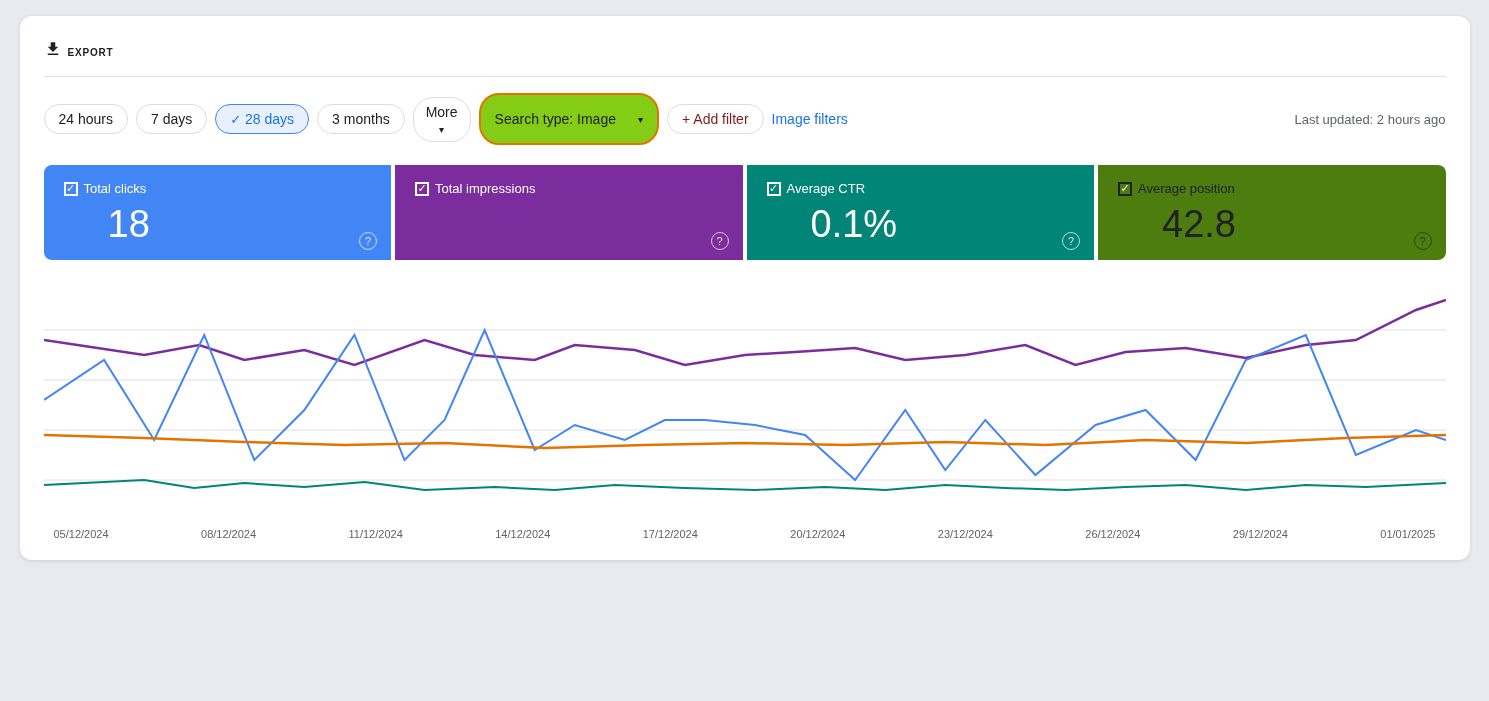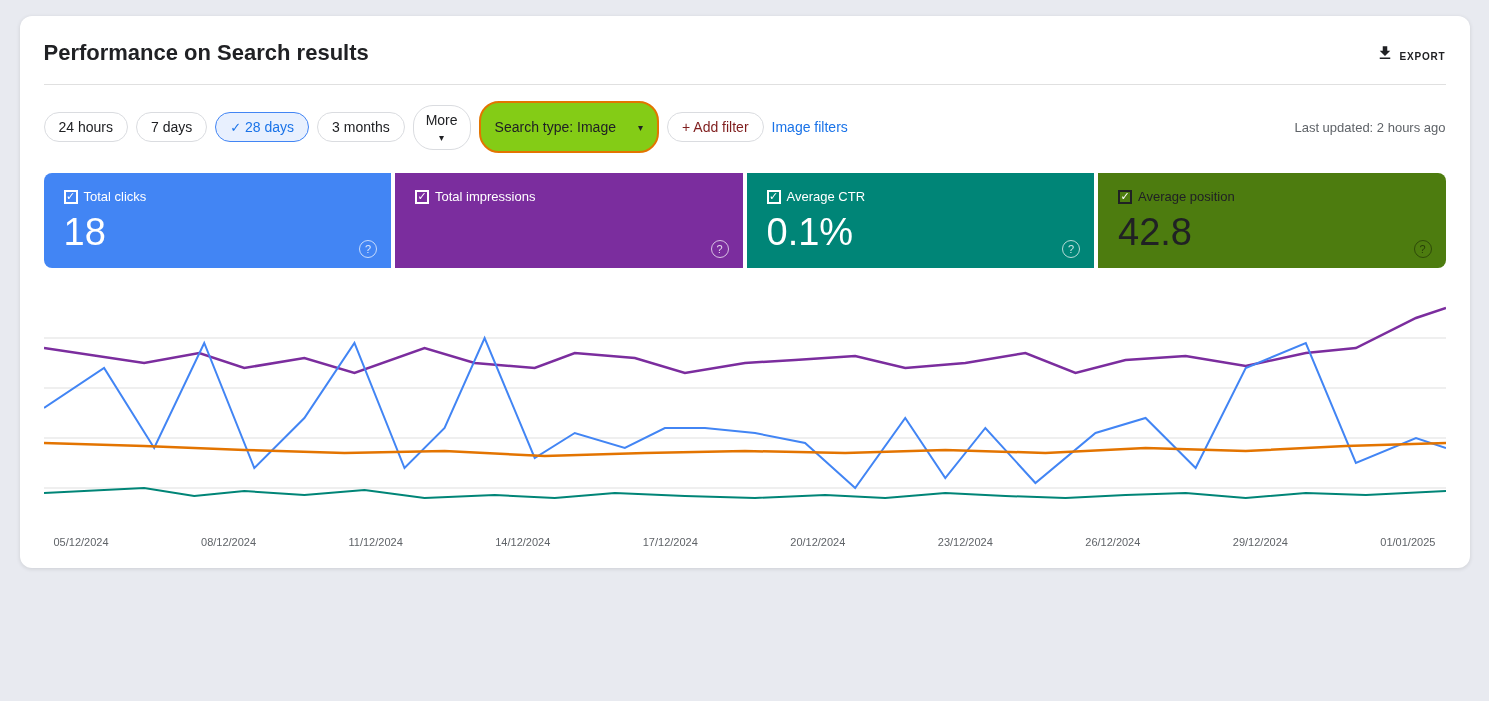--- a/index.html
+++ b/index.html
@@ -158,20 +158,21 @@
     }
     .metric-checkbox.checked::after {
       content: '✓';
       font-size: 11px;
       color: #fff;
     }
     .metric-value {
       font-size: 38px;
       font-weight: 400;
       line-height: 1.1;
+      margin-left: 44px;
     }
     .metric-card.orange .metric-value { color: #202124; }
     .metric-card.orange .metric-label-row { color: #202124; }
     .question-mark {
       position: absolute;
       bottom: 10px;
       right: 14px;
       width: 18px;
       height: 18px;
       border-radius: 50%;
@@ -213,21 +214,20 @@
     .checkmark-icon {
       font-size: 13px;
     }
   </style>
 </head>
 <body>
 
 <div class="card">
 
   <div class="header-row">
-    <h1 class="page-title">Performance on Search results</h1>
     <button class="export-btn">
       <svg width="18" height="18" viewBox="0 0 24 24" fill="none">
         <path d="M19 9h-4V3H9v6H5l7 7 7-7zM5 18v2h14v-2H5z" fill="#202124"></path>
       </svg>
       <span>EXPORT</span>
     </button>
   </div>
 
   <hr class="divider">
 

